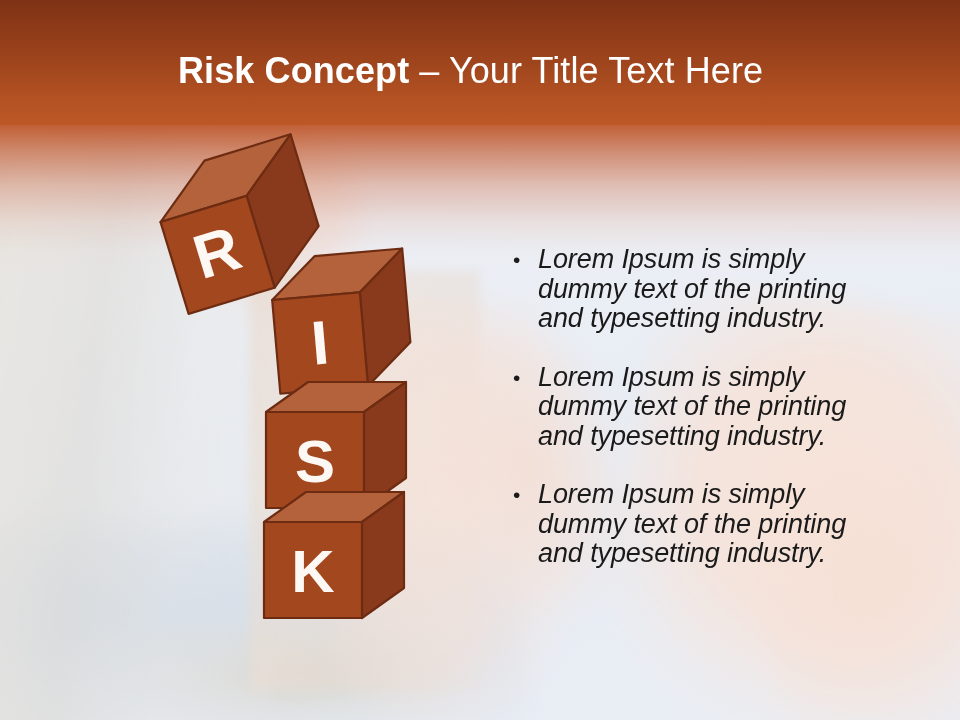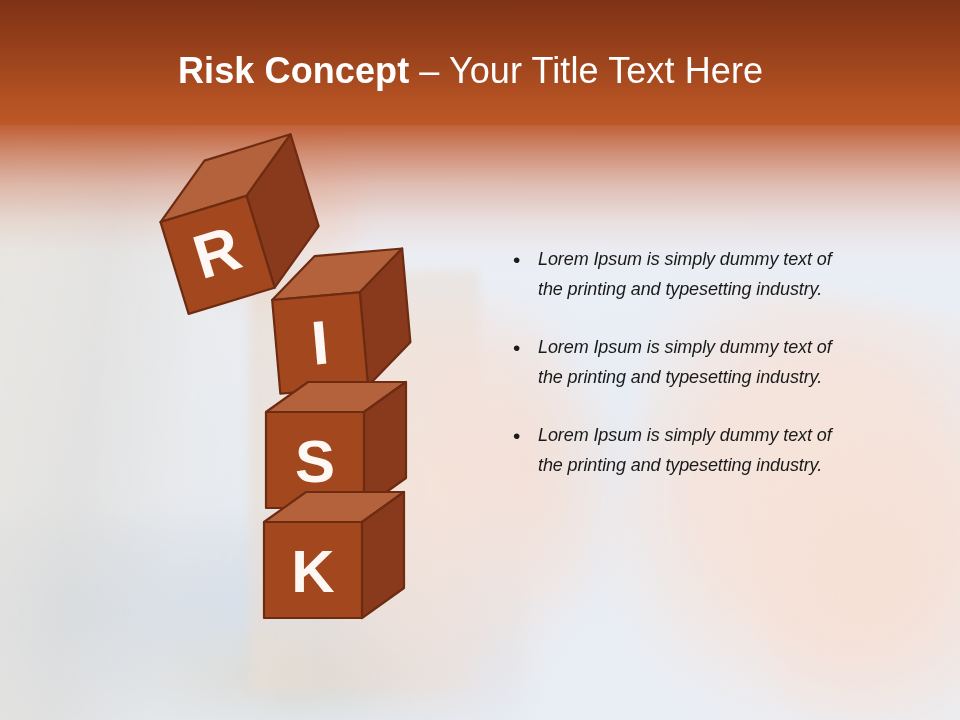--- a/index.html
+++ b/index.html
@@ -198,21 +198,21 @@
     flex: 0 0 30px;
     color: #1b1b1b;
     font-size: 21px;
     line-height: 30px;
     text-align: left;
     padding-left: 5px;
     box-sizing: border-box;
   }
   .bullet-text {
     flex: 1 1 auto;
-    font-size: 18px;
+    font-size: 27px;
     line-height: 29.5px;
     font-style: italic;
     color: #1a1a1a;
     letter-spacing: -0.1px;
   }
 </style>
 </head>
 <body>
 
 <div id="slide">

